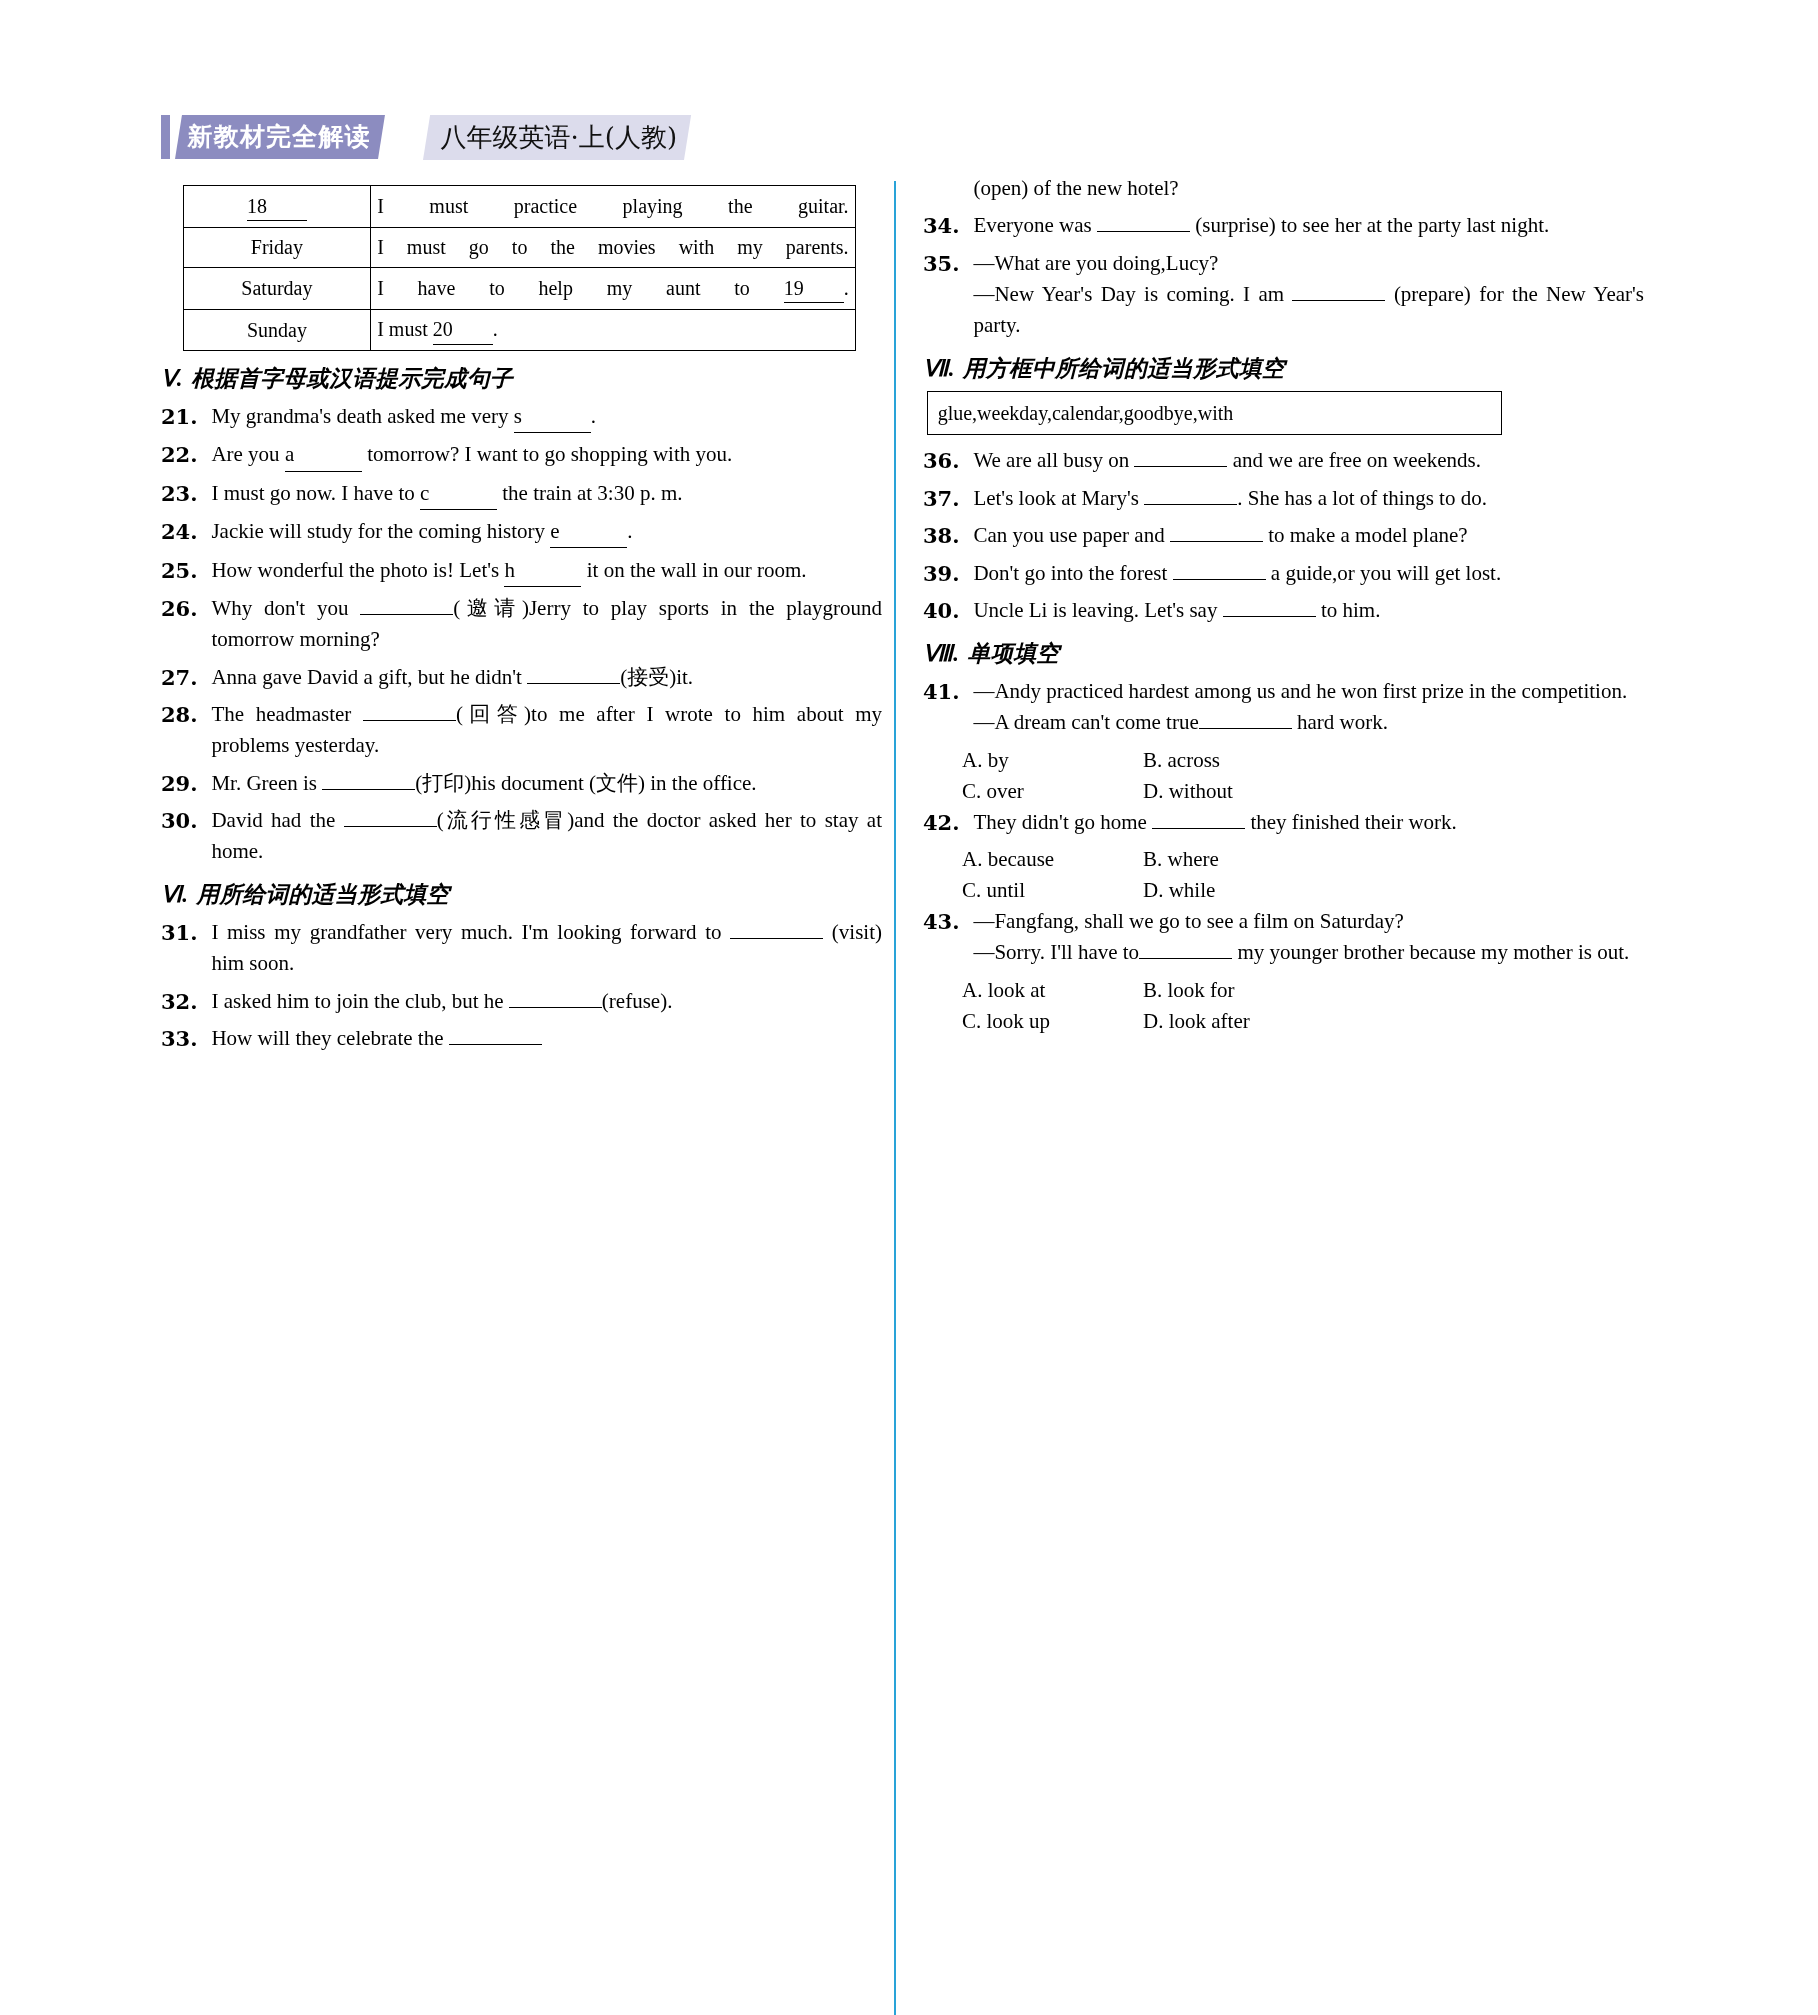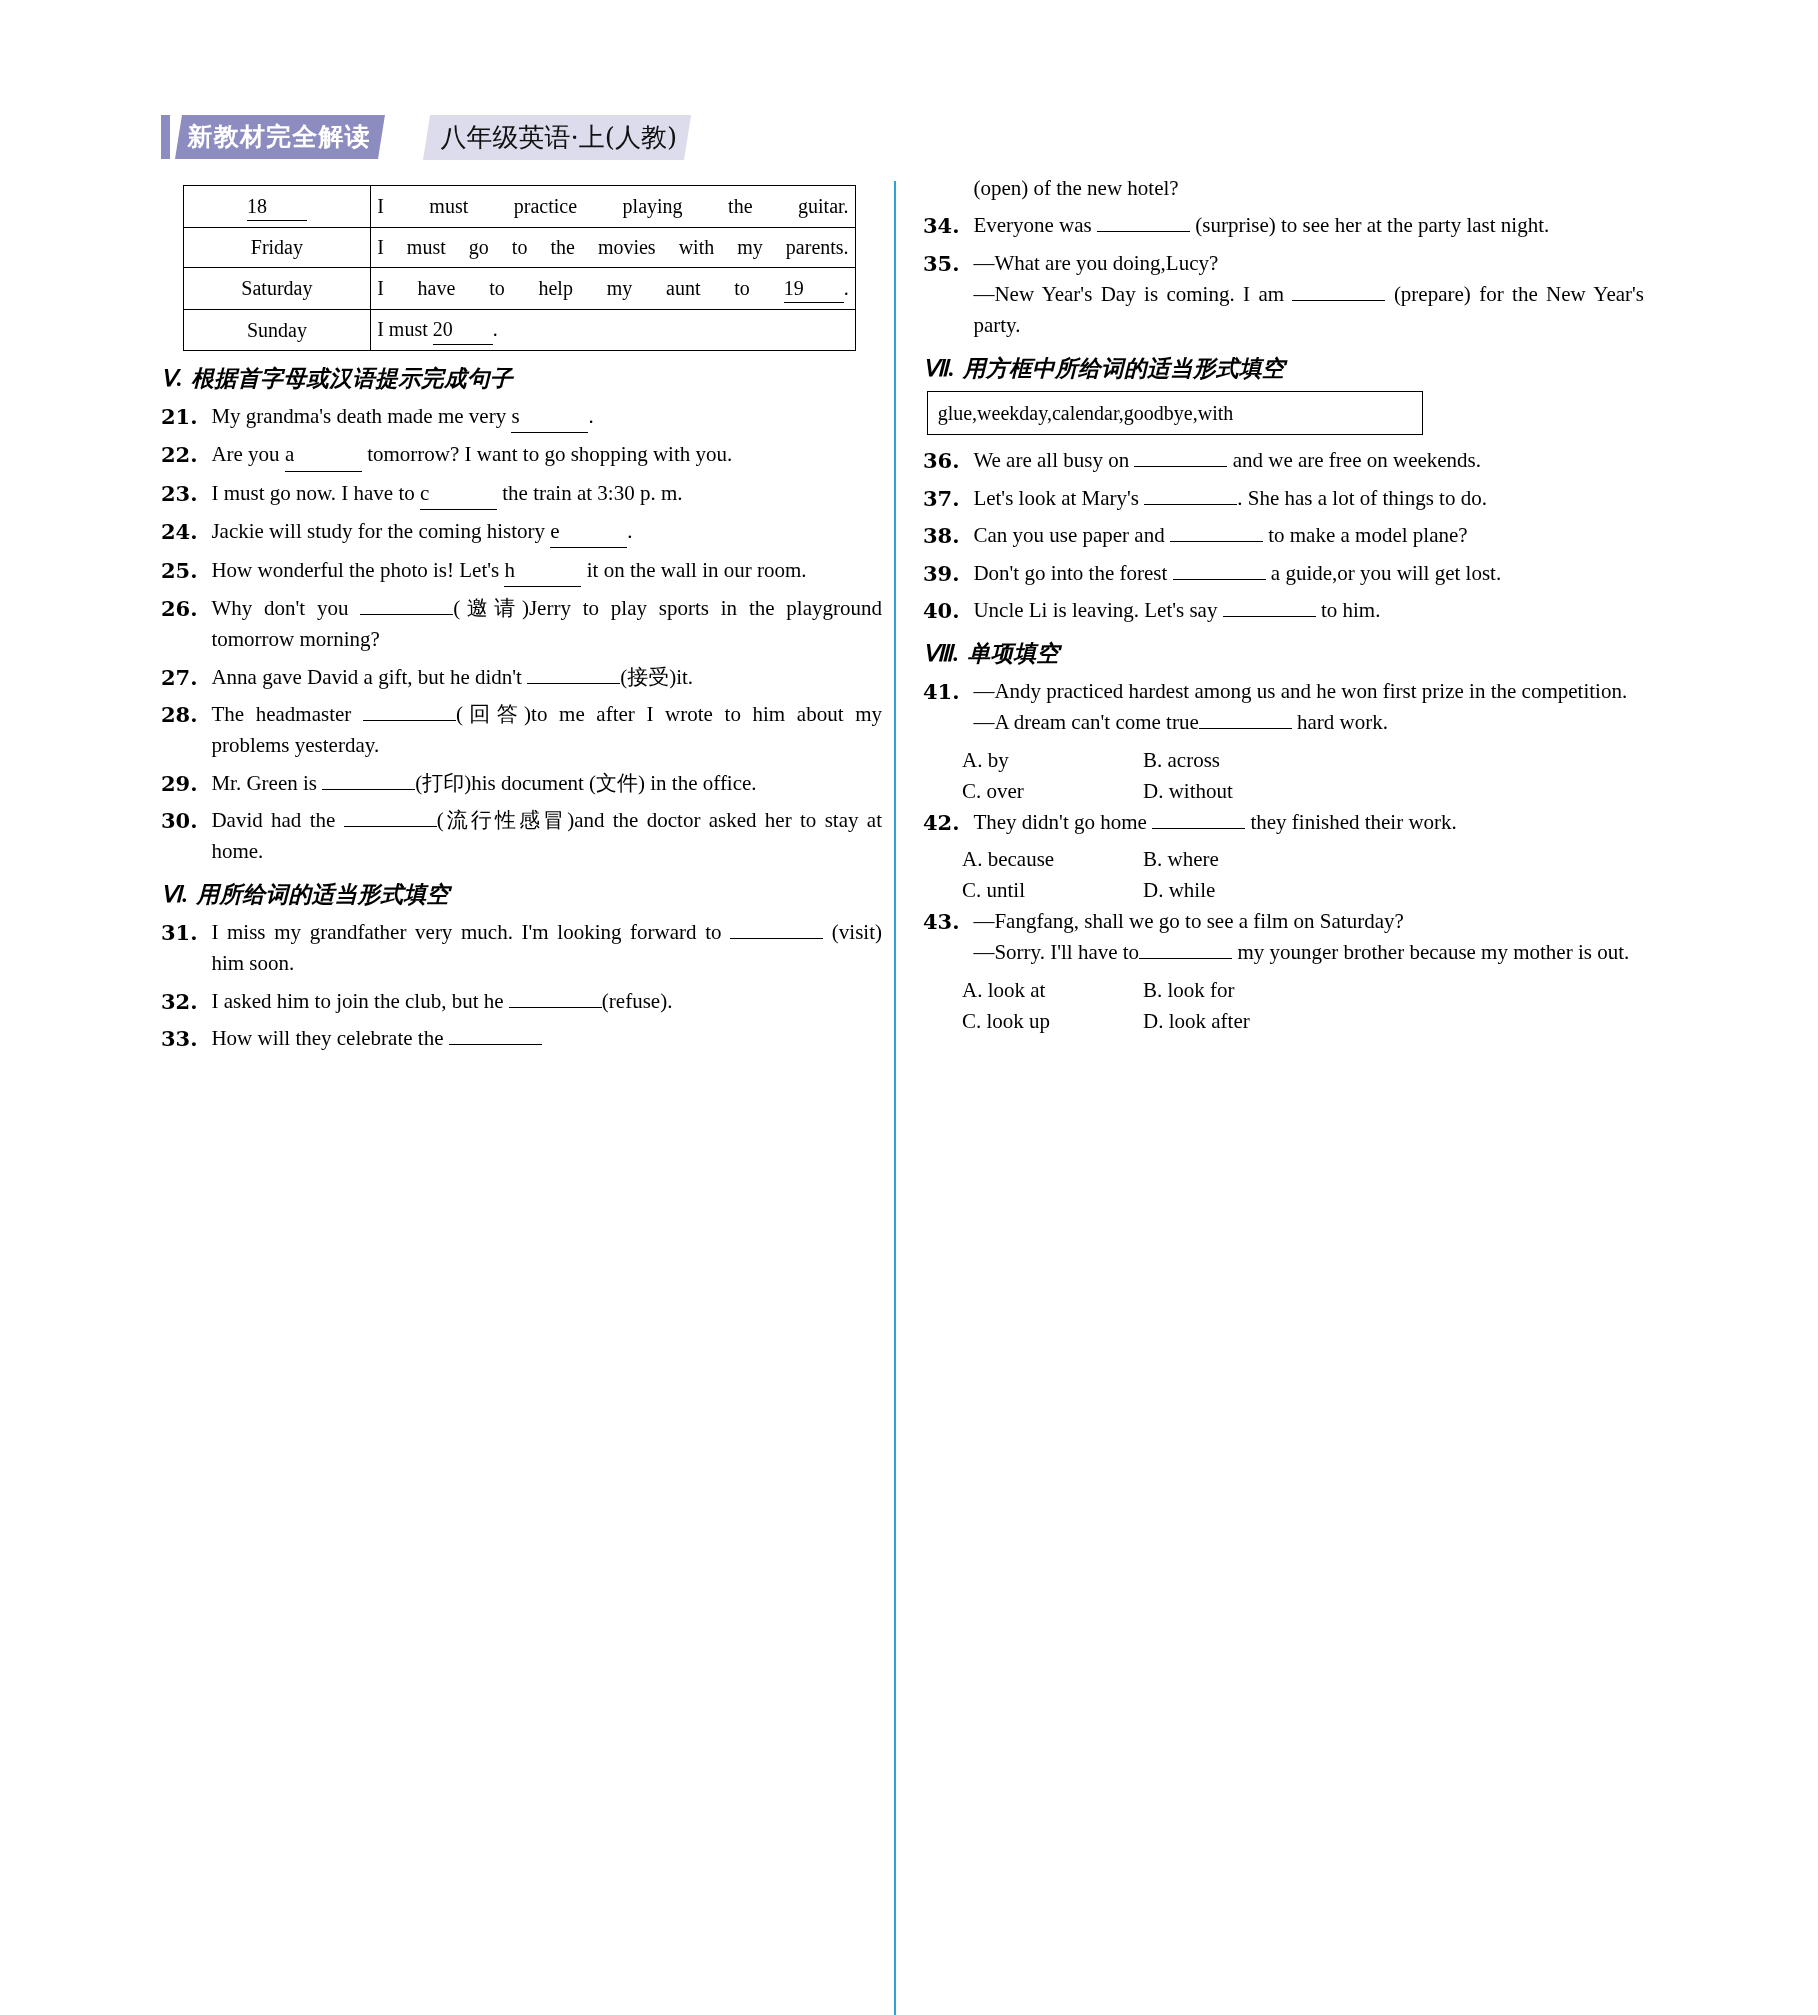--- a/index.html
+++ b/index.html
@@ -168,21 +168,21 @@
   }
   .bl-letter.w1 { width: 77px; }
 
   
   .wordbank {
     border: 1.6px solid #000;
     font-size: 20px;
     line-height: 1.3;
     padding: 8px 9.7px;
     margin: 2.4px 0 10.5px 4px;
-    width: 496px;
+    width: 575px;
     box-sizing: border-box;
     white-space: nowrap;
     overflow: hidden;
   }
 
   
   .opts {
     display: flex;
     margin-left: 39px;
     font-size: 21px;
@@ -229,21 +229,21 @@
     </tbody>
       </table>
 
     <div class="sect-head">
       <span class="rn">Ⅴ.</span>
       <span>根据首字母或汉语提示完成句子</span>
     </div>
 
     <div class="q">
       <div class="q-num">21.</div>
-      <div class="q-body just"><span>My grandma's death made me very</span> <span class="bl-letter w1">s</span><span>.</span></div>
+      <div class="q-body just"><span>My grandma's death asked me very</span> <span class="bl-letter w1">s</span><span>.</span></div>
     </div>
 
     <div class="q">
       <div class="q-num">22.</div>
       <div class="q-body just"><span>Are you</span> <span class="bl-letter w1">a</span> <span>tomorrow? I want to go shopping with you.</span></div>
     </div>
 
     <div class="q">
       <div class="q-num">23.</div>
       <div class="q-body just"><span>I must go now. I have to</span> <span class="bl-letter w1">c</span> <span>the train at 3:30 p. m.</span></div>

